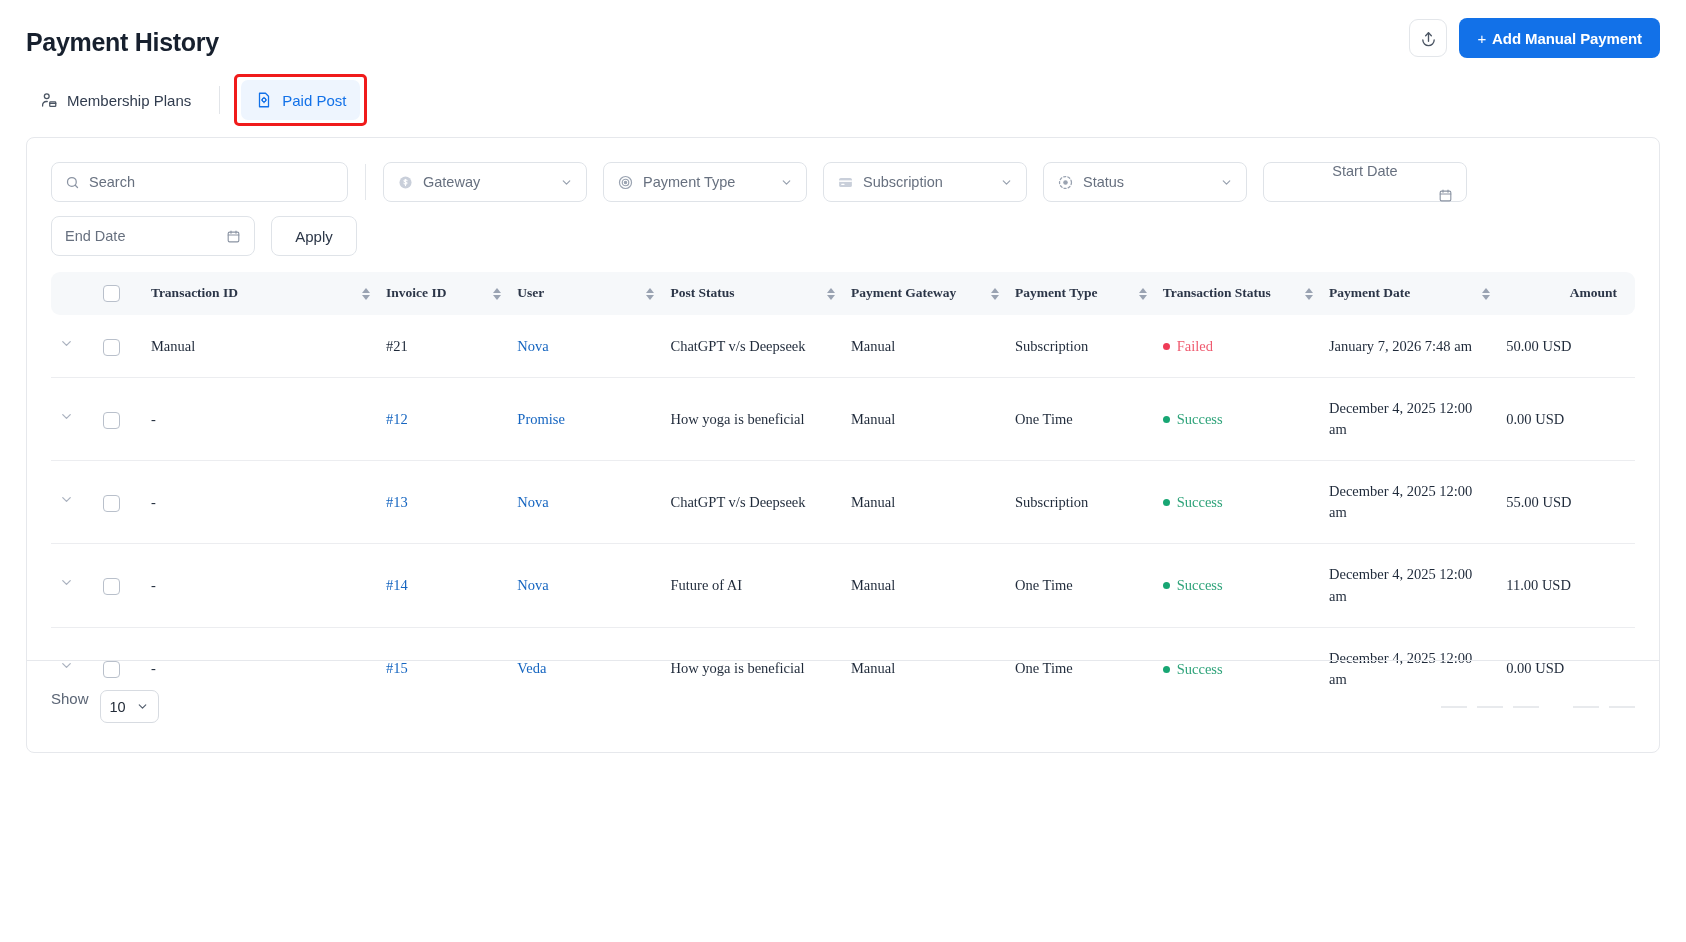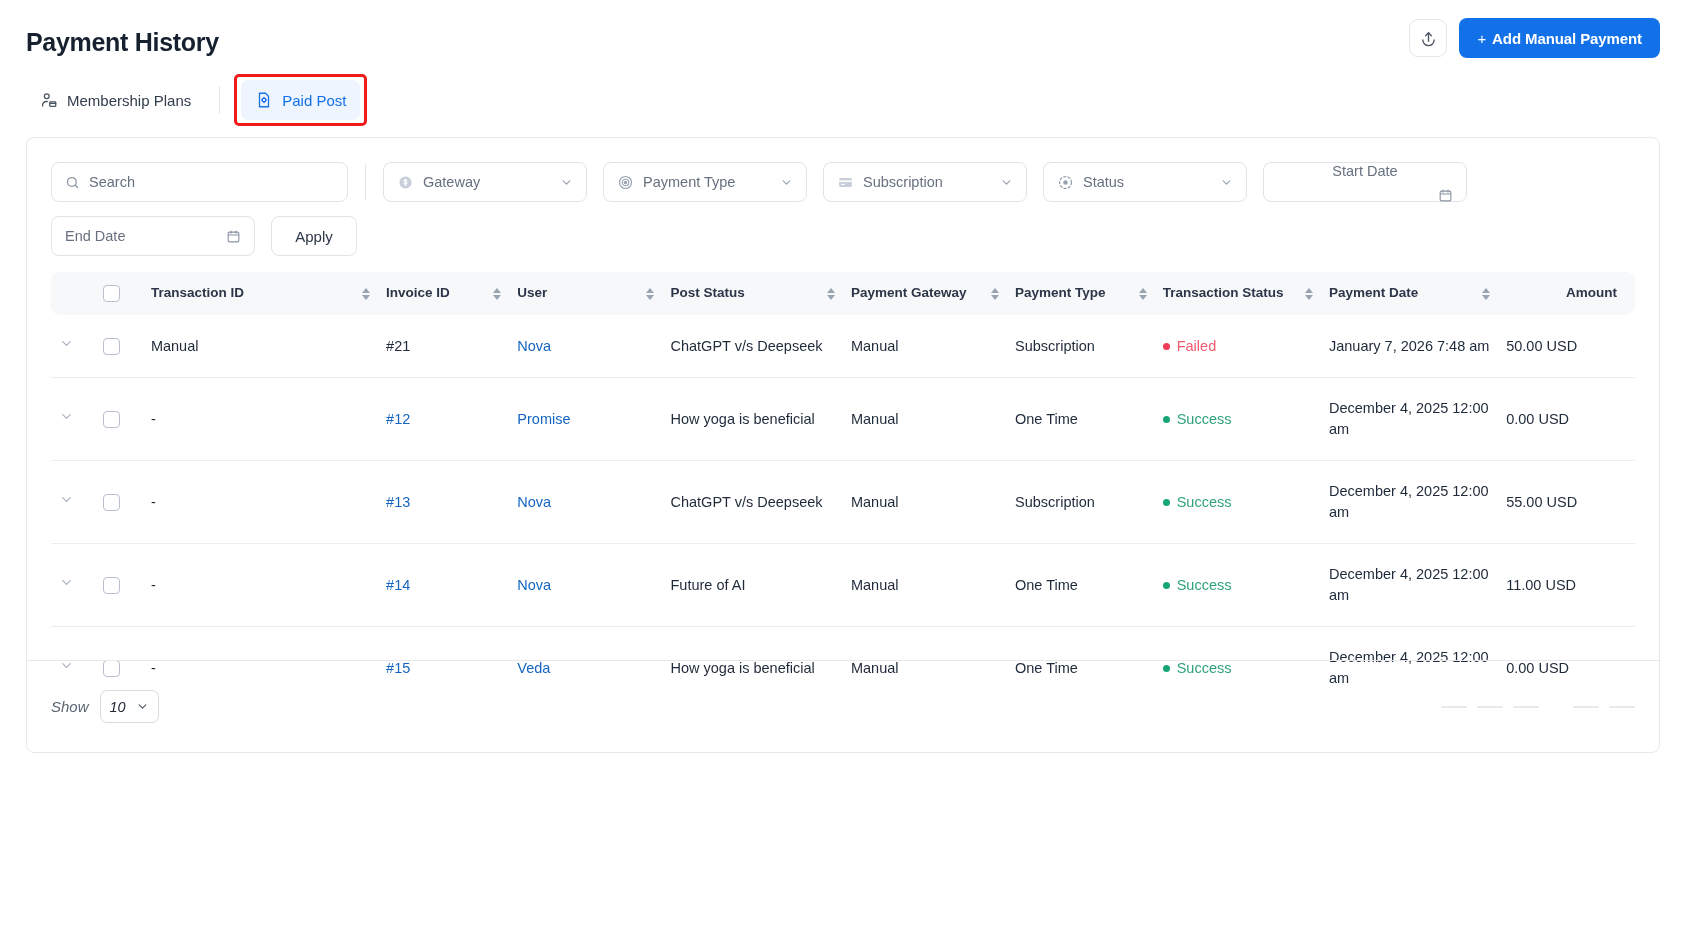--- a/index.html
+++ b/index.html
@@ -68,21 +68,21 @@
   .field.date.start { width: 204px; flex-direction: column; }
   .field.date.end { width: 204px; }
   .gap-sm { width: 16px; }
   .apply-btn {
     height: 40px; min-width: 86px; border: 1px solid #dfe3e8; border-radius: 8px;
     background: #fff; color: #2b3647; font-size: 15px; cursor: pointer;
     display:flex; align-items:center; justify-content:center;
   }
 
   
-  .table-wrap { padding: 16px 24px 0 24px; }
+  .table-wrap { padding: 16px 24px 0 24px; font-family: Liberation Serif, serif; }
   table { width: 100%; border-collapse: collapse; table-layout: fixed; }
   thead th {
     background: #f6f8fa; font-size: 13.5px; font-weight: bold; color: #2c3648;
     text-align: left; padding: 13px 8px; vertical-align: middle; line-height: 1.25;
   }
   thead th:first-child { border-radius: 9px 0 0 9px; }
   thead th:last-child  { border-radius: 0 9px 9px 0; text-align: right; padding-right: 18px; }
   .th-inner { display: flex; align-items: center; gap: 6px; }
   .sorter { display: inline-flex; flex-direction: column; gap: 2px; margin-left: auto; flex: none; }
   .sorter i { display: block; width: 0; height: 0; border-left: 4.5px solid transparent; border-right: 4.5px solid transparent; }
@@ -109,21 +109,21 @@
   .st-failed  .dot { background: #ef3b57; }
   .st-success { color: #2fa37a; }
   .st-success .dot { background: #17a673; }
 
   
   .foot {
     position: absolute; left: 0; right: 0; bottom: 0; height: 92px;
     border-top: 1px solid #e6e8ec; display: flex; align-items: center;
     padding: 0 24px; justify-content: space-between;
   }
-  .show-wrap { display: flex; align-items: center; gap: 11px; font-style: italic; }
+  .show-wrap { display: flex; gap: 11px; }
   .show-label { font-size: 15px; color: #5b6personally; }
   .show-label { color: #5b6575; }
   .show-sel {
     height: 33px; min-width: 56px; border: 1px solid #d7dbe1; border-radius: 7px;
     background: #fff; display: flex; align-items: center; gap: 10px; padding: 0 9px;
     font-size: 14.5px; color: #222b38; cursor: pointer;
   }
   .pager { display: flex; align-items: center; gap: 10px; opacity: .32; }
   .pager .pg { width: 26px; height: 2px; background: #b9c0c9; display: block; }
   .pager .gap { width: 14px; }

